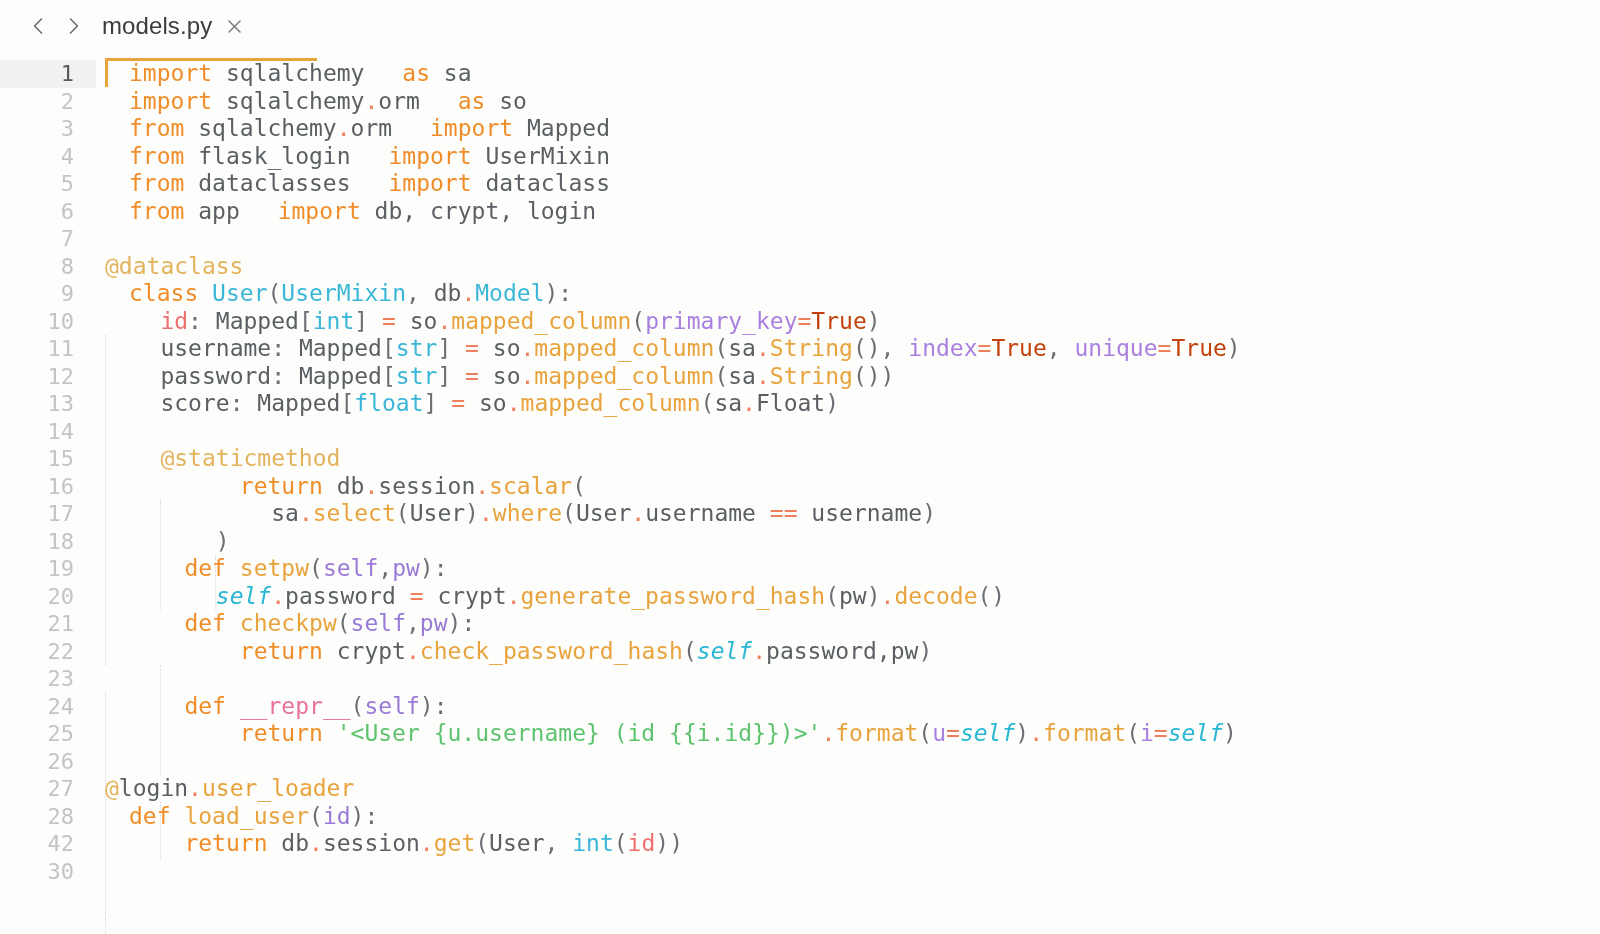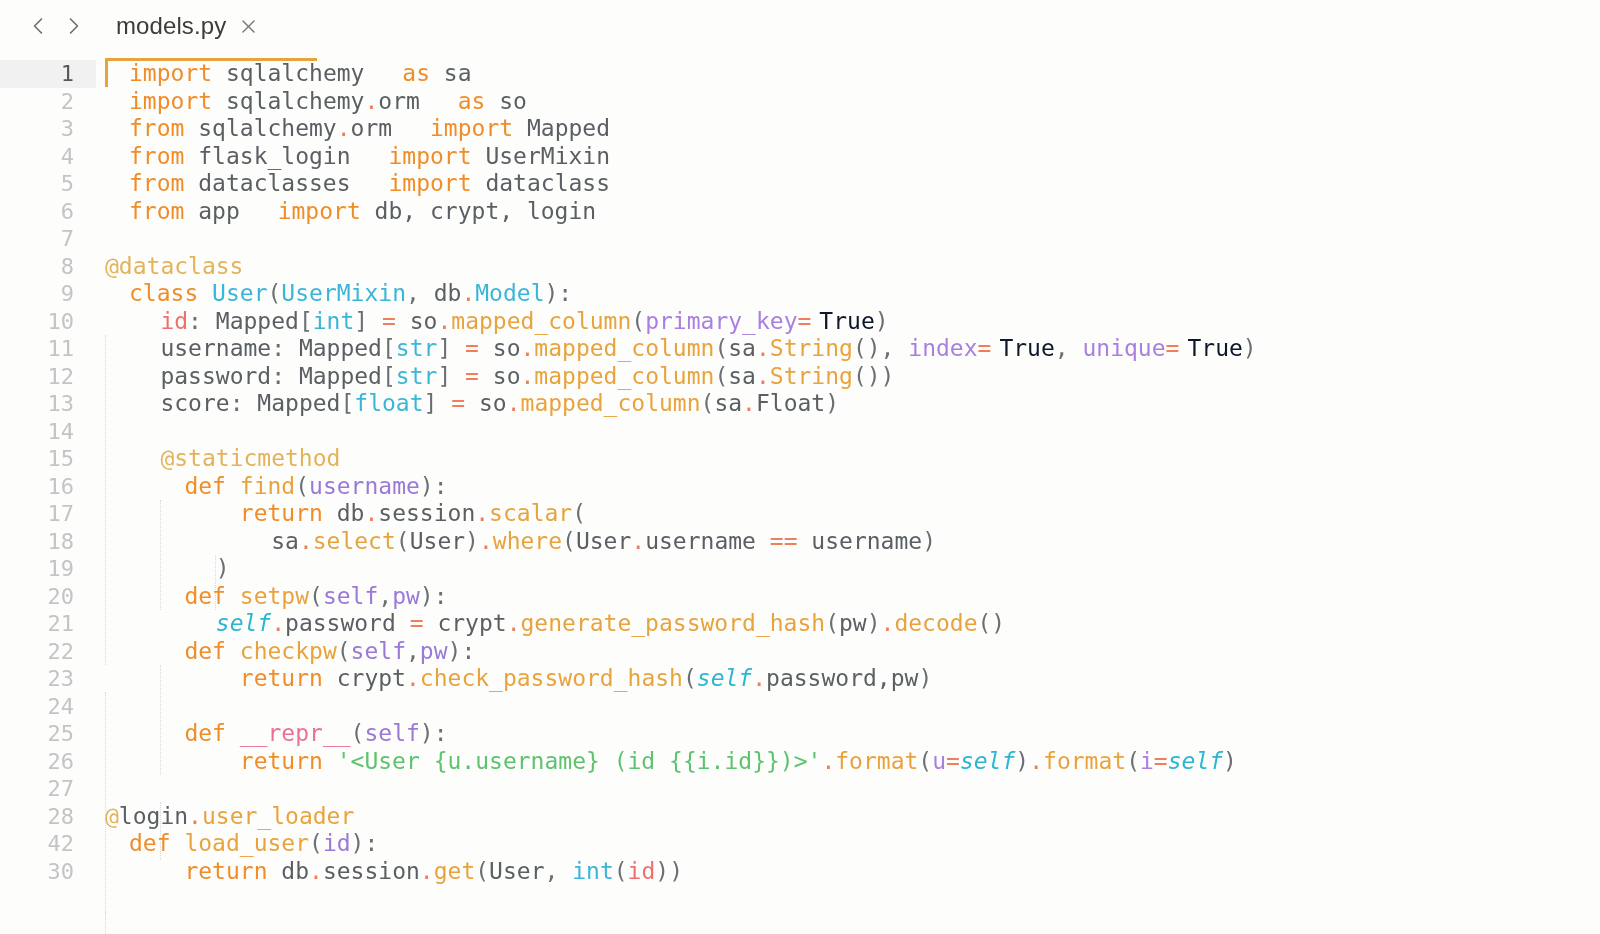--- a/index.html
+++ b/index.html
@@ -33,21 +33,21 @@
     justify-content: center;
     color: #6d6d6d;
     cursor: pointer;
     user-select: none;
   }
   .navbtn svg { display: block; }
   .tab {
     display: flex;
     align-items: center;
     gap: 13px;
-    margin-left: 22px;
+    margin-left: 8px;
     padding: 4px 4px;
     cursor: pointer;
   }
   .tab-title {
     font-family: "Liberation Sans", sans-serif;
     font-size: 24px;
     color: #3c3c3c;
     letter-spacing: .1px;
   }
   .tab-close {
@@ -132,21 +132,21 @@
   }
 
   
   .kw      { color: #f08d28; padding-left: 24px; }   
   .fn      { color: #e8a33d; }   
   .deco    { color: #e3b35c; }   
   .cls     { color: #3ab6d8; }   
   .param   { color: #9a7ad6; }   
   .kwarg   { color: #a97fe0; }
   .self    { color: #29b7d3; font-style: italic; }
-  .const   { color: #0f172a; margin-left: 8px; }   
+  .const   { color: #c2410c; }   
   .str     { color: #5ec36e; }   
   .op      { color: #ef7f5c; }   
   .dunder  { color: #e8719a; }   
   .id      { color: #ef6f6f; }   
   .plain   { color: #5a5f63; }
   .punc    { color: #6a6f73; }
 </style>
 </head>
 <body>
 
@@ -250,21 +250,20 @@
     <div class="code-line">    <span class="plain">username</span><span class="punc">: </span><span class="plain">Mapped</span><span class="punc">[</span><span class="cls">str</span><span class="punc">] </span><span class="op">=</span> <span class="plain">so</span><span class="op">.</span><span class="fn">mapped_column</span><span class="punc">(</span><span class="plain">sa</span><span class="op">.</span><span class="fn">String</span><span class="punc">(), </span><span class="kwarg">index</span><span class="op">=</span><span class="const">True</span><span class="punc">, </span><span class="kwarg">unique</span><span class="op">=</span><span class="const">True</span><span class="punc">)</span></div>
 
     <div class="code-line">    <span class="plain">password</span><span class="punc">: </span><span class="plain">Mapped</span><span class="punc">[</span><span class="cls">str</span><span class="punc">] </span><span class="op">=</span> <span class="plain">so</span><span class="op">.</span><span class="fn">mapped_column</span><span class="punc">(</span><span class="plain">sa</span><span class="op">.</span><span class="fn">String</span><span class="punc">())</span></div>
 
     <div class="code-line">    <span class="plain">score</span><span class="punc">: </span><span class="plain">Mapped</span><span class="punc">[</span><span class="cls">float</span><span class="punc">] </span><span class="op">=</span> <span class="plain">so</span><span class="op">.</span><span class="fn">mapped_column</span><span class="punc">(</span><span class="plain">sa</span><span class="op">.</span><span class="plain">Float</span><span class="punc">)</span></div>
 
     <div class="code-line"> </div>
 
     <div class="code-line">    <span class="deco">@staticmethod</span></div>
 
-    <div class="code-line">    <span class="kw">def</span> <span class="fn">find</span><span class="punc">(</span><span class="param">username</span><span class="punc">):</span></div>
 
     <div class="code-line">        <span class="kw">return</span> <span class="plain">db</span><span class="op">.</span><span class="plain">session</span><span class="op">.</span><span class="fn">scalar</span><span class="punc">(</span></div>
 
     <div class="code-line">            <span class="plain">sa</span><span class="op">.</span><span class="fn">select</span><span class="punc">(</span><span class="plain">User</span><span class="punc">)</span><span class="op">.</span><span class="fn">where</span><span class="punc">(</span><span class="plain">User</span><span class="op">.</span><span class="plain">username</span> <span class="op">==</span> <span class="plain">username</span><span class="punc">)</span></div>
 
     <div class="code-line">        <span class="punc">)</span></div>
 
     <div class="code-line">    <span class="kw">def</span> <span class="fn">setpw</span><span class="punc">(</span><span class="param">self</span><span class="punc">,</span><span class="param">pw</span><span class="punc">):</span></div>
 
     <div class="code-line">        <span class="self">self</span><span class="op">.</span><span class="plain">password</span> <span class="op">=</span> <span class="plain">crypt</span><span class="op">.</span><span class="fn">generate_password_hash</span><span class="punc">(</span><span class="plain">pw</span><span class="punc">)</span><span class="op">.</span><span class="fn">decode</span><span class="punc">()</span></div>

